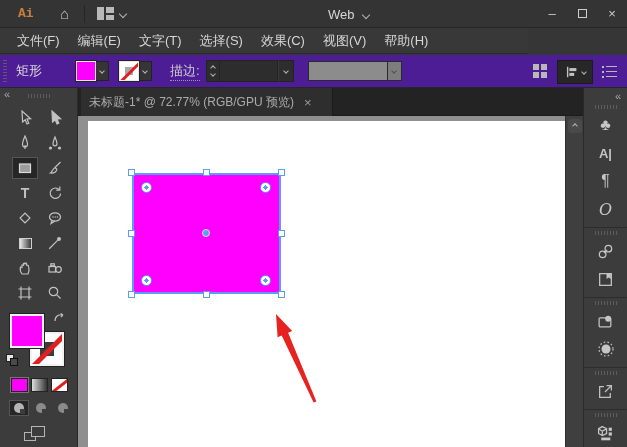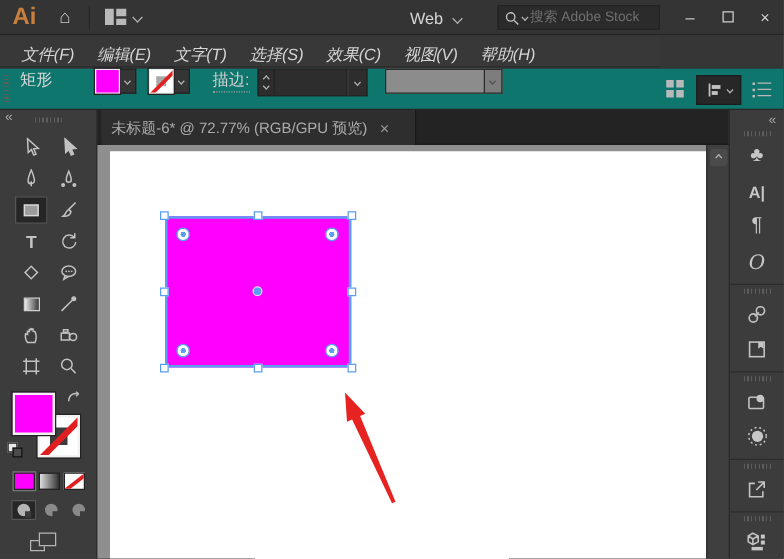--- a/index.html
+++ b/index.html
@@ -14,46 +14,46 @@
   .chv.small { width:4px; height:4px; }
   .gripH { height:4px; width:22px; margin:3px auto;
            background:repeating-linear-gradient(90deg,#5d5d5d 0 1px,transparent 1px 3px); }
   .gripV { position:absolute; left:3px; top:5px; bottom:5px; width:4px;
            background:repeating-linear-gradient(0deg,#5d5d5d 0 1px,transparent 1px 3px); }
   svg.ic { stroke:#c2c2c2; fill:none; stroke-width:1.2; }
 
   
   #titlebar { position:absolute; left:0; top:0; width:627px; height:28px; background:#343434;
               border-bottom:1px solid #262626; display:flex; align-items:center; }
-  #logo { color:#c9803e; font-weight:bold; font-size:19px; padding:0 10px; }
+  #logo { color:#c9803e; font-weight:bold; font-size:13px; padding:0 18px;font-family:Liberation Mono, monospace; }
   #homeBtn { color:#c8c8c8; font-size:15px; width:26px; text-align:center; }
   .tb-sep { width:1px; height:18px; background:#262626; margin:0 6px; }
   #wsIcon { display:inline-block; width:17px; height:13px; position:relative; }
   #wsIcon .b { position:absolute; background:#b9b9b9; }
   #wsSwitcher { display:flex; align-items:center; gap:6px; padding:0 6px; }
   #profile { position:absolute; left:328px; top:0; height:29px; display:flex; align-items:center;
              gap:8px; color:#d6d6d6; font-size:13px; }
   #searchBox { position:absolute; left:398px; top:4px; width:130px; height:20px; background:#2b2b2b;
                border:1px solid #232323; display:flex; align-items:center; padding:0 4px; gap:2px; }
   #searchBox input { background:transparent; border:none; outline:none; color:#6f6f6f;
                      font-size:11px; width:92px; font-family:"Liberation Sans", sans-serif; }
   #searchBox input::placeholder { color:#6f6f6f; }
   #winBtns { position:absolute; right:0; top:0; height:26px; display:flex; }
   .winBtn { width:30px; height:26px; color:#cfcfcf; font-size:13px; display:flex;
             align-items:center; justify-content:center; }
   #maxGlyph { display:inline-block; width:9px; height:9px; border:1.5px solid #cfcfcf; }
 
   
   #menubar { position:absolute; left:0; top:29px; width:528px; height:25px; background:#383838;
-             border-bottom:1px solid #2a2a2a; display:flex; align-items:flex-end; padding-left:8px;font-style:italic; }
+             border-bottom:1px solid #2a2a2a; display:flex; align-items:center; padding-left:8px; }
   .menu-item { color:#d6d6d6; font-size:13px; padding:0 9px; white-space:nowrap; }
 
   
-  #controlbar { position:absolute; left:0; top:55px; width:627px; height:33px; background:#0f766e;
-                border-bottom:1px solid #272727; display:flex; align-items:flex-start; }
+  #controlbar { position:absolute; left:0; top:55px; width:627px; height:33px; background:#4c1d95;
+                border-bottom:1px solid #272727; display:flex; align-items:center; }
   #toolNameLbl { color:#d8d8d8; font-size:13px; margin-left:16px; width:60px; }
   .swatchBtn { display:flex; align-items:center; margin-right:10px; }
   .swatch { width:20px; height:20px; border:1px solid #e9e9e9; outline:1px solid #232323; }
   #fillSwatch { background:#ff00ff; }
   #strokeSwatch { background:#fff; position:relative; overflow:hidden; }
   #strokeSwatch .slash { position:absolute; left:-3px; top:8px; width:28px; height:3px;
                          background:#e02020; transform:rotate(-45deg); }
   #strokeSwatch .hole { position:absolute; left:5px; top:5px; width:8px; height:8px; background:#a9a9a9; }
   .swchev { width:13px; height:20px; display:flex; align-items:center; justify-content:center;
             background:#353535; border:1px solid #232323; border-left:none; }
@@ -171,28 +171,20 @@
         <span class="b" style="left:0;top:0;width:7px;height:13px;"></span>
         <span class="b" style="left:9px;top:0;width:8px;height:6px;"></span>
         <span class="b" style="left:9px;top:8px;width:8px;height:5px;"></span>
       </span>
       <span class="chv"></span>
     </span>
     <span id="profile">
       <span>Web</span>
       <span class="chv"></span>
     </span>
-    <span id="searchBox">
-      <svg class="ic" width="13" height="13" viewBox="0 0 14 14">
-        <circle cx="6" cy="6" r="3.6"></circle>
-          <path d="M9 9 L12.5 12.5"></path>
-      </svg>
-      <span class="chv small"></span>
-      <input type="text" placeholder="搜索 Adobe Stock" style="">
-    </span>
     <span id="winBtns">
       <span class="winBtn">–</span>
       <span class="winBtn">
           <span id="maxGlyph"></span>
         </span>
       <span class="winBtn">×</span>
     </span>
   </div>
 
   <div id="menubar">
@@ -432,21 +424,21 @@
     </div>
 
     <div id="screenMode">
       <span class="r1"></span>
       <span class="r2"></span>
     </div>
   </div>
 
   <div id="tabbar">
     <div id="docTab">
-      <span id="docTabTitle">未标题-6* @ 72.77% (RGB/GPU 预览)</span>
+      <span id="docTabTitle">未标题-1* @ 72.77% (RGB/GPU 预览)</span>
       <span id="docTabClose">×</span>
     </div>
   </div>
 
   <div id="canvasArea">
     <div id="artboard">
 
       <div id="shapeRect"></div>
 
       <span class="hd" style="left:40px;top:48px;"></span>

